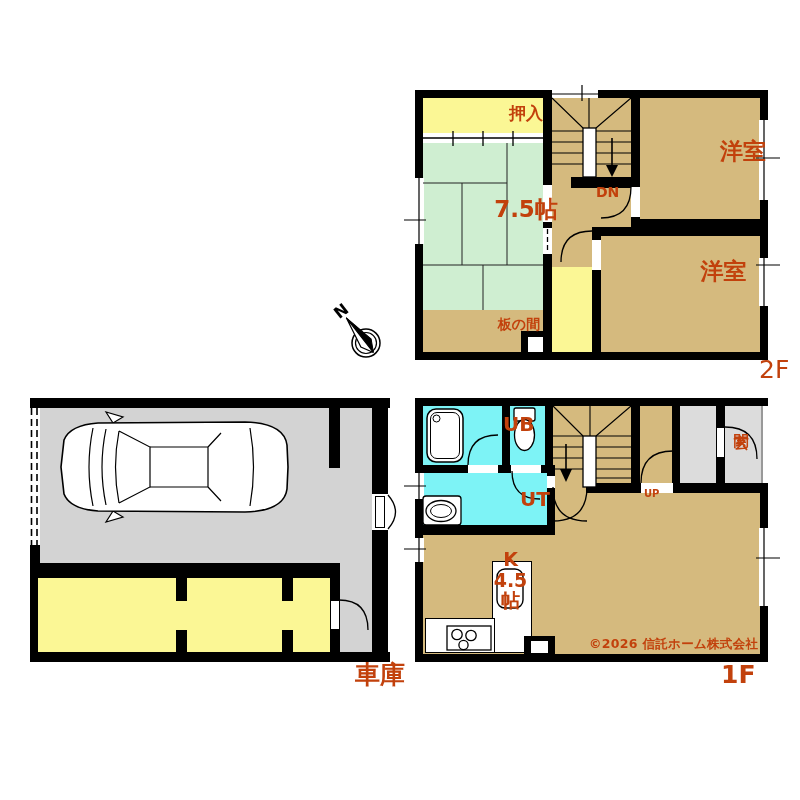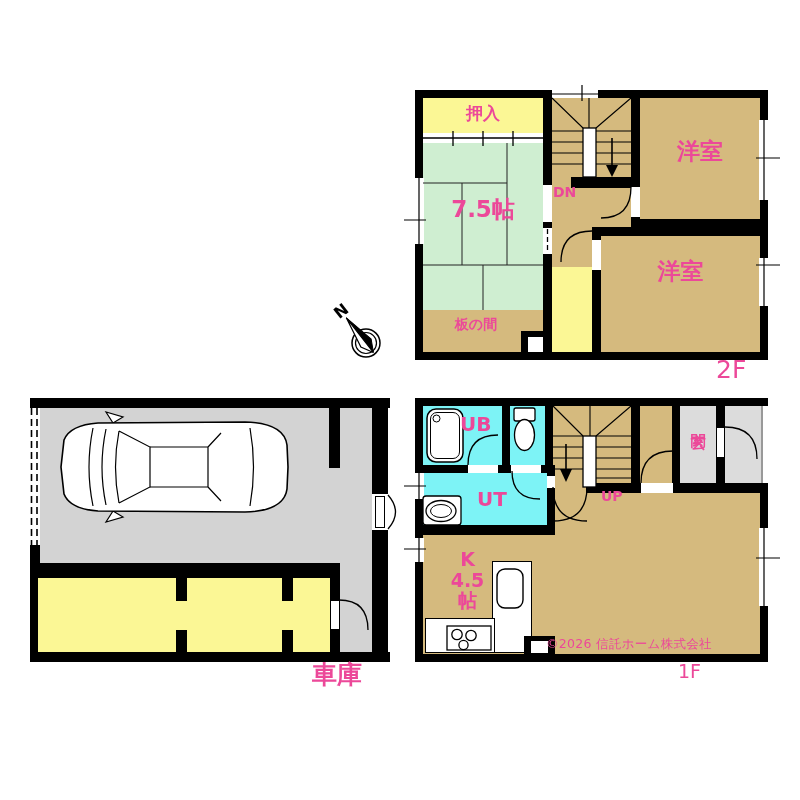--- a/index.html
+++ b/index.html
@@ -8,21 +8,21 @@
   .r{position:absolute;}
   .wall{background:#000;}
   .tan{background:#d5ba7e;}
   .grn{background:#cfeed1;}
   .yel{background:#fbf795;}
   .cyn{background:#7df3f6;}
   .gry{background:#d3d3d3;}
   .egy{background:#dcdcdc;}
   .wht{background:#fff;}
   .outl{border:1.4px solid #000;box-sizing:border-box;}
-  .lbl{position:absolute;color:#ec4899;white-space:nowrap;font-weight:bold;line-height:1.15;}
+  .lbl{position:absolute;color:#c2410c;white-space:nowrap;font-weight:bold;line-height:1.15;margin-left:43px;}
   .ctr{text-align:center;}
   .ovl{position:absolute;left:0;top:0;width:800px;height:800px;pointer-events:none;}
   .wm{position:absolute;z-index:60;font-weight:bold;color:rgba(211,211,211,0.92);letter-spacing:1px;}
   .vert{writing-mode:vertical-rl;text-orientation:upright;}
 </style>
 </head>
 <body>
 
 <div id="canvas">
 
@@ -223,25 +223,25 @@
     <div>洋室</div>
   </div>
   <div class="lbl ctr" style="left:601px;top:258px;width:159px;font-size:23px">
     <div>洋室</div>
   </div>
   <div class="lbl ctr" style="left:423px;top:316px;width:106px;font-size:14px">板の間</div>
   <div class="lbl" style="left:716px;top:356px;font-size:25px;font-weight:normal">2F</div>
 
   <div class="lbl" style="left:460px;top:413px;font-size:20px">UB</div>
   <div class="lbl" style="left:477px;top:488px;font-size:20px">UT</div>
-  <div class="lbl" style="left:601px;top:488px;font-size:14px">UP</div>
+  <div class="lbl" style="left:601px;top:488px;font-size:10px">UP</div>
   <div class="lbl vert" style="left:689px;top:421px;font-size:15px;height:46px">玄関</div>
   <div class="lbl ctr" style="left:445px;top:549px;width:45px;font-size:19px;line-height:1.08">
     <div>K</div>
     <div>4.5</div>
     <div>帖</div>
   </div>
-  <div class="lbl" style="left:546px;top:637px;font-size:12.5px;font-weight:400;letter-spacing:0.3px">©2026 信託ホーム株式会社</div>
-  <div class="lbl" style="left:678px;top:661px;font-size:19px;font-weight:normal">1F</div>
+  <div class="lbl" style="left:546px;top:637px;font-size:12.5px;font-weight:700;letter-spacing:0.3px">©2026 信託ホーム株式会社</div>
+  <div class="lbl" style="left:678px;top:661px;font-size:25px;font-weight:bold">1F</div>
   <div class="lbl" style="left:312px;top:661px;font-size:25px">車庫</div>
 
 
 </div>
 
 </body></html>

